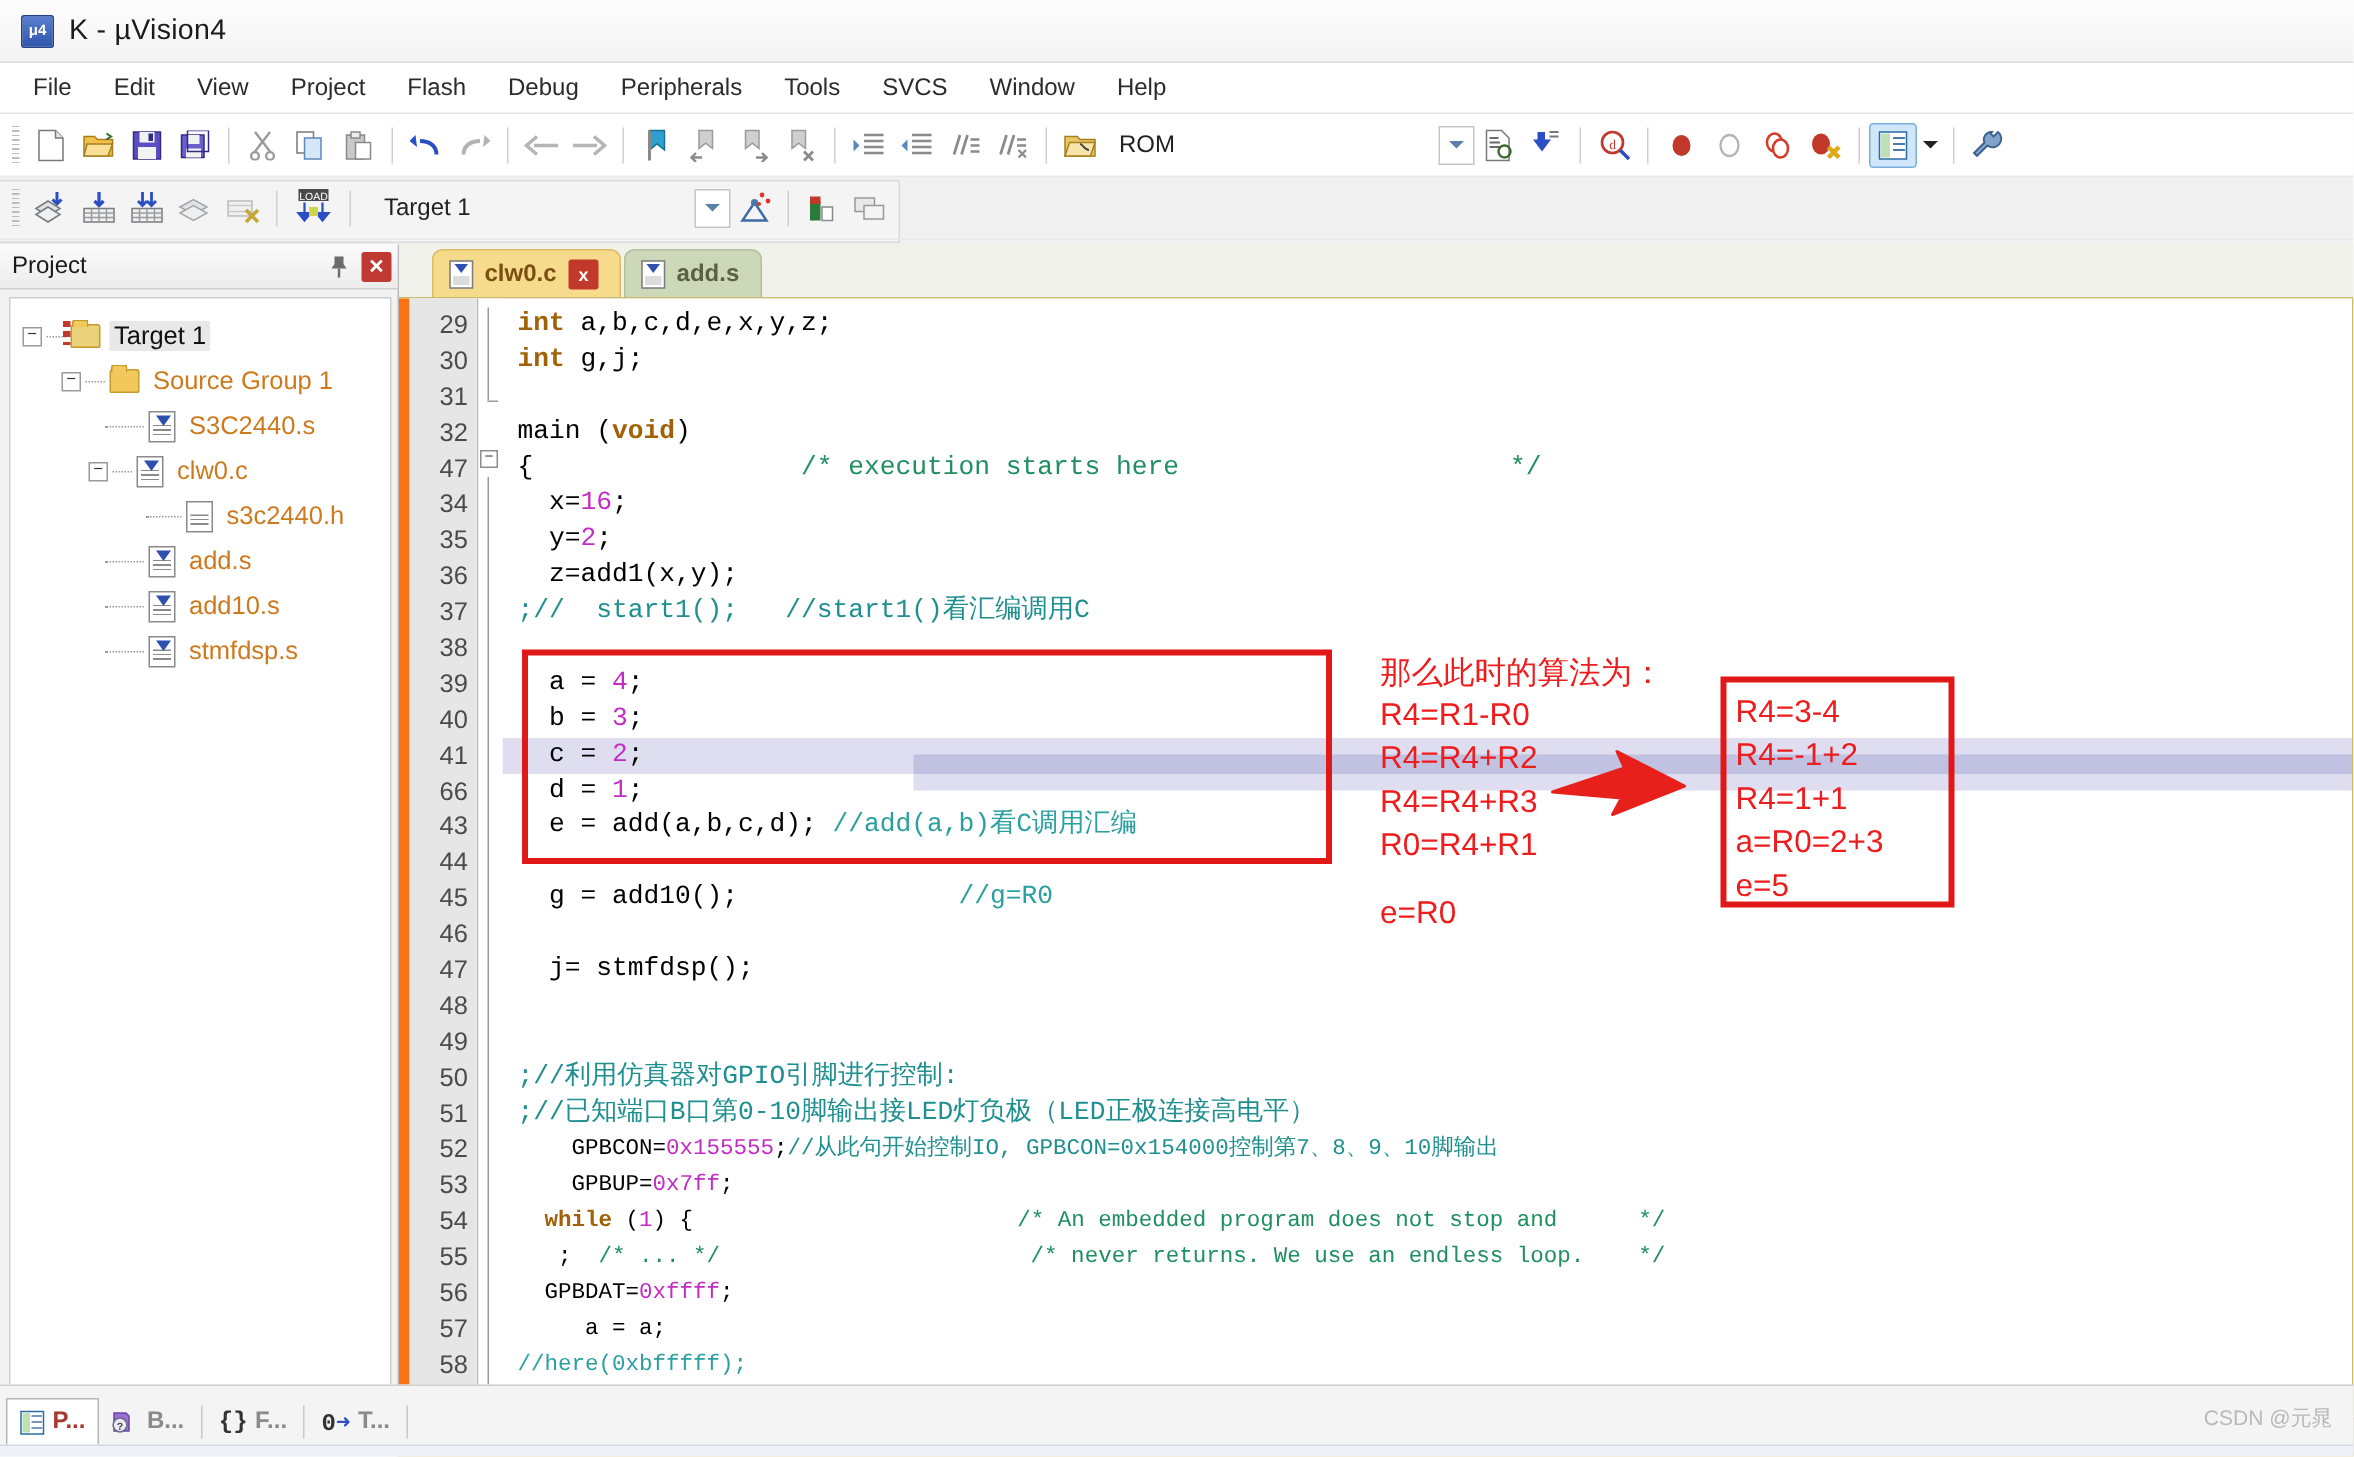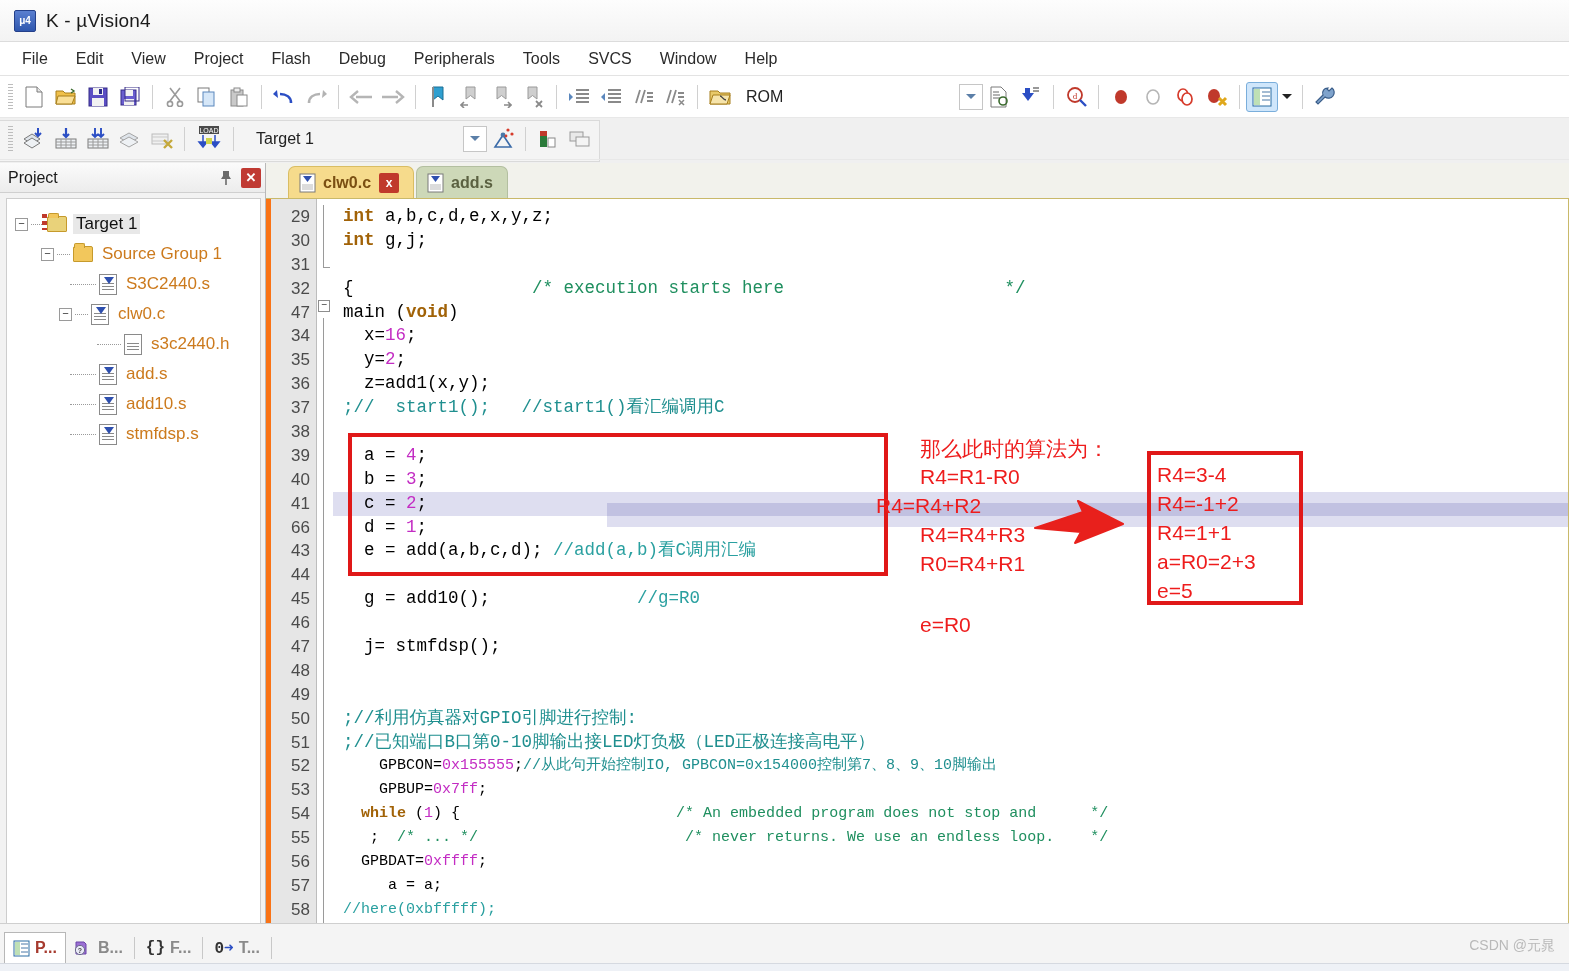--- a/index.html
+++ b/index.html
@@ -227,21 +227,21 @@
     display: flex; align-items: center; justify-content: center; border-radius: 2px;
   }
   .tabicon { width: 17px; height: 20px; margin-right: 7px; }
 
   .code-wrap {
     flex: 1;
     background: #fff;
     display: flex;
     overflow: hidden;
     position: relative;
-    border-left: 5px solid #f97316;
+    border-left: 7px solid #f97316;
     border-right: 1px solid #c9b96a;
   }
   .gutter {
     width: 46px; flex: none;
     background: #e6e6e6;
     border-right: 1px solid #bdbdbd;
     padding-top: 6px;
     text-align: right;
   }
   .gline {
@@ -803,22 +803,22 @@
           <div class="fold-bar" style="top:6px;height:62px"></div>
           <div class="fold-bar" style="top:68px;width:7px;height:1px;border-top:1px solid #9a9a9a;background:none"></div>
           <div class="fold-box" style="top:101px">−</div>
           <div class="fold-bar" style="top:119px;height:660px"></div>
         </div>
 
         <div class="code">
           <div class="cline"><span class="kw">int</span> a,b,c,d,e,x,y,z;</div>
           <div class="cline"><span class="kw">int</span> g,j;</div>
           <div class="cline"> </div>
+          <div class="cline">main (<span class="kw">void</span>)</div>
           <div class="cline">{                 <span class="cmt">/* execution starts here                     */</span></div>
-          <div class="cline">main (<span class="kw">void</span>)</div>
           <div class="cline">  x=<span class="num">16</span>;</div>
           <div class="cline">  y=<span class="num">2</span>;</div>
           <div class="cline">  z=add1(x,y);</div>
           <div class="cline"><span class="cmt2">;//  start1();   //start1()看汇编调用C</span></div>
           <div class="cline"> </div>
           <div class="cline">  a = <span class="num">4</span>;</div>
           <div class="cline">  b = <span class="num">3</span>;</div>
           <div class="cline hl">  c = <span class="num">2</span>;</div>
           <div class="cline">  d = <span class="num">1</span>;</div>
           <div class="cline">  e = add(a,b,c,d); <span class="cmt3">//add(a,b)看C调用汇编</span></div>
@@ -860,24 +860,24 @@
     <rect x="350" y="435" width="536" height="139" fill="none" stroke="#e01818" stroke-width="4"></rect>
 
     <rect x="1149" y="453" width="152" height="150" fill="none" stroke="#e01818" stroke-width="4"></rect>
 
     <path d="M1035 528 L1083 512 L1078 501 L1123 524 L1075 543 L1081 532 Z" fill="#e8201c" stroke="#e8201c" stroke-width="2" stroke-linejoin="round"></path>
   </svg>
 
   <div class="ann ann-text" style="left:920px;top:434px">那么此时的算法为：</div>
 
   <div class="ann ann-text" style="left:920px;top:462px">R4=R1-R0</div>
-  <div class="ann ann-text" style="left:876px;top:491px">R4=R4+R2</div>
+  <div class="ann ann-text" style="left:920px;top:491px">R4=R4+R2</div>
   <div class="ann ann-text" style="left:920px;top:520px">R4=R4+R3</div>
   <div class="ann ann-text" style="left:920px;top:549px">R0=R4+R1</div>
-  <div class="ann ann-text" style="left:920px;top:610px">e=R0</div>
+  <div class="ann ann-text" style="left:920px;top:594px">e=R0</div>
 
   <div class="ann ann-text" style="left:1157px;top:460px">R4=3-4</div>
   <div class="ann ann-text" style="left:1157px;top:489px">R4=-1+2</div>
   <div class="ann ann-text" style="left:1157px;top:518px">R4=1+1</div>
   <div class="ann ann-text" style="left:1157px;top:547px">a=R0=2+3</div>
   <div class="ann ann-text" style="left:1157px;top:576px">e=5</div>
 
   <div class="bottombar">
     <div class="btabs">
       <div class="btab active">

